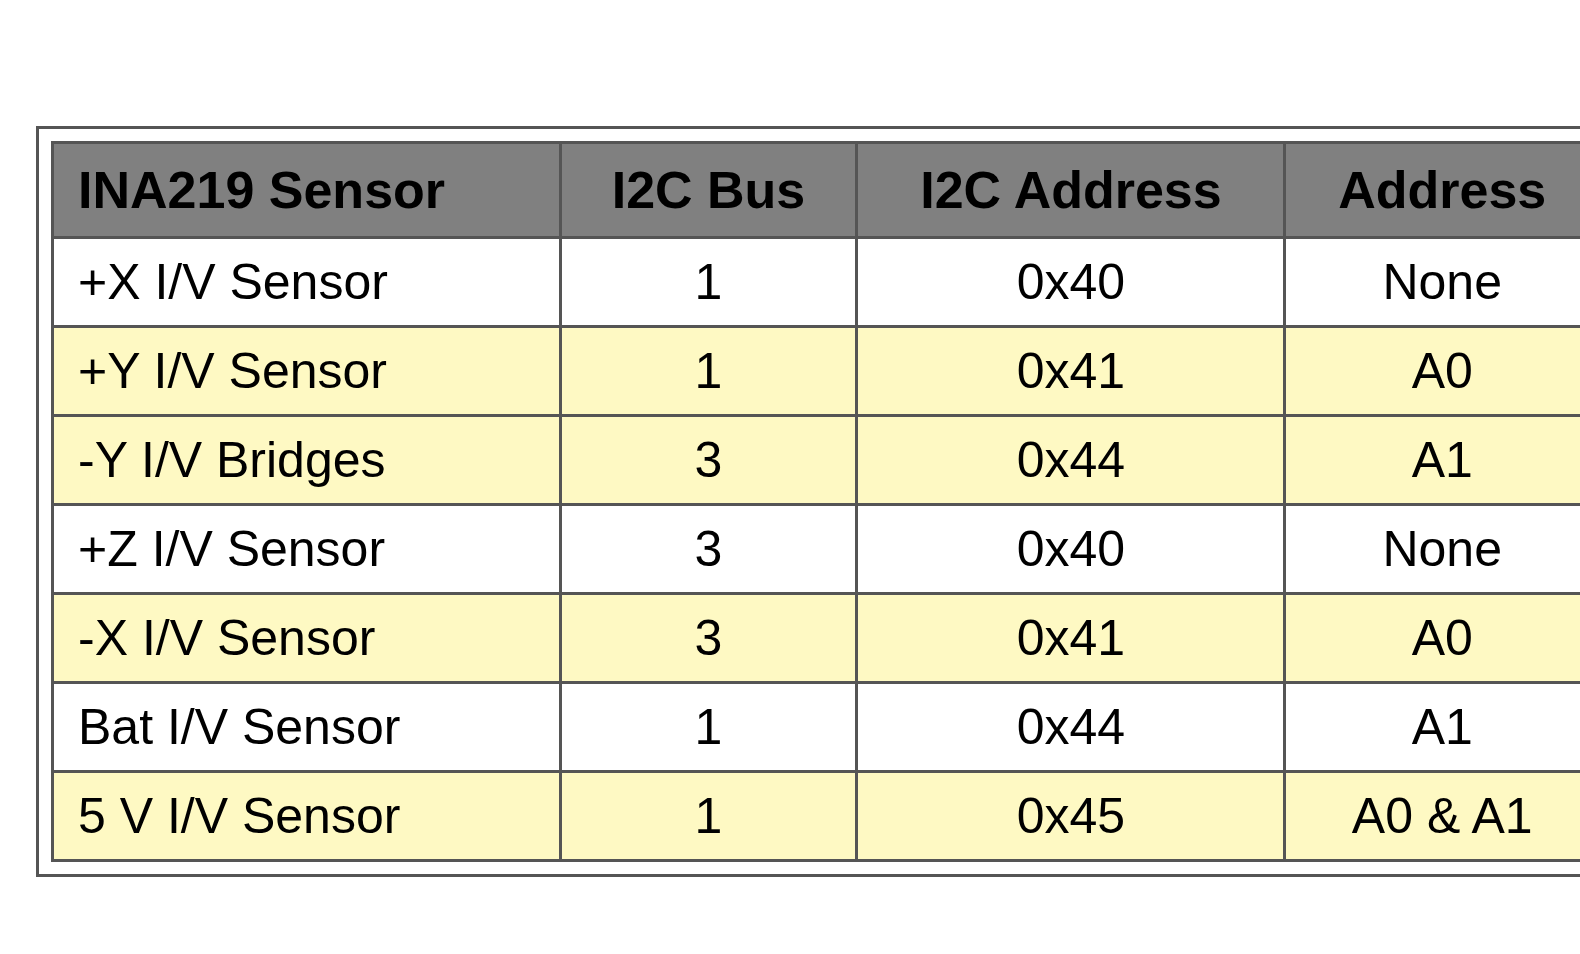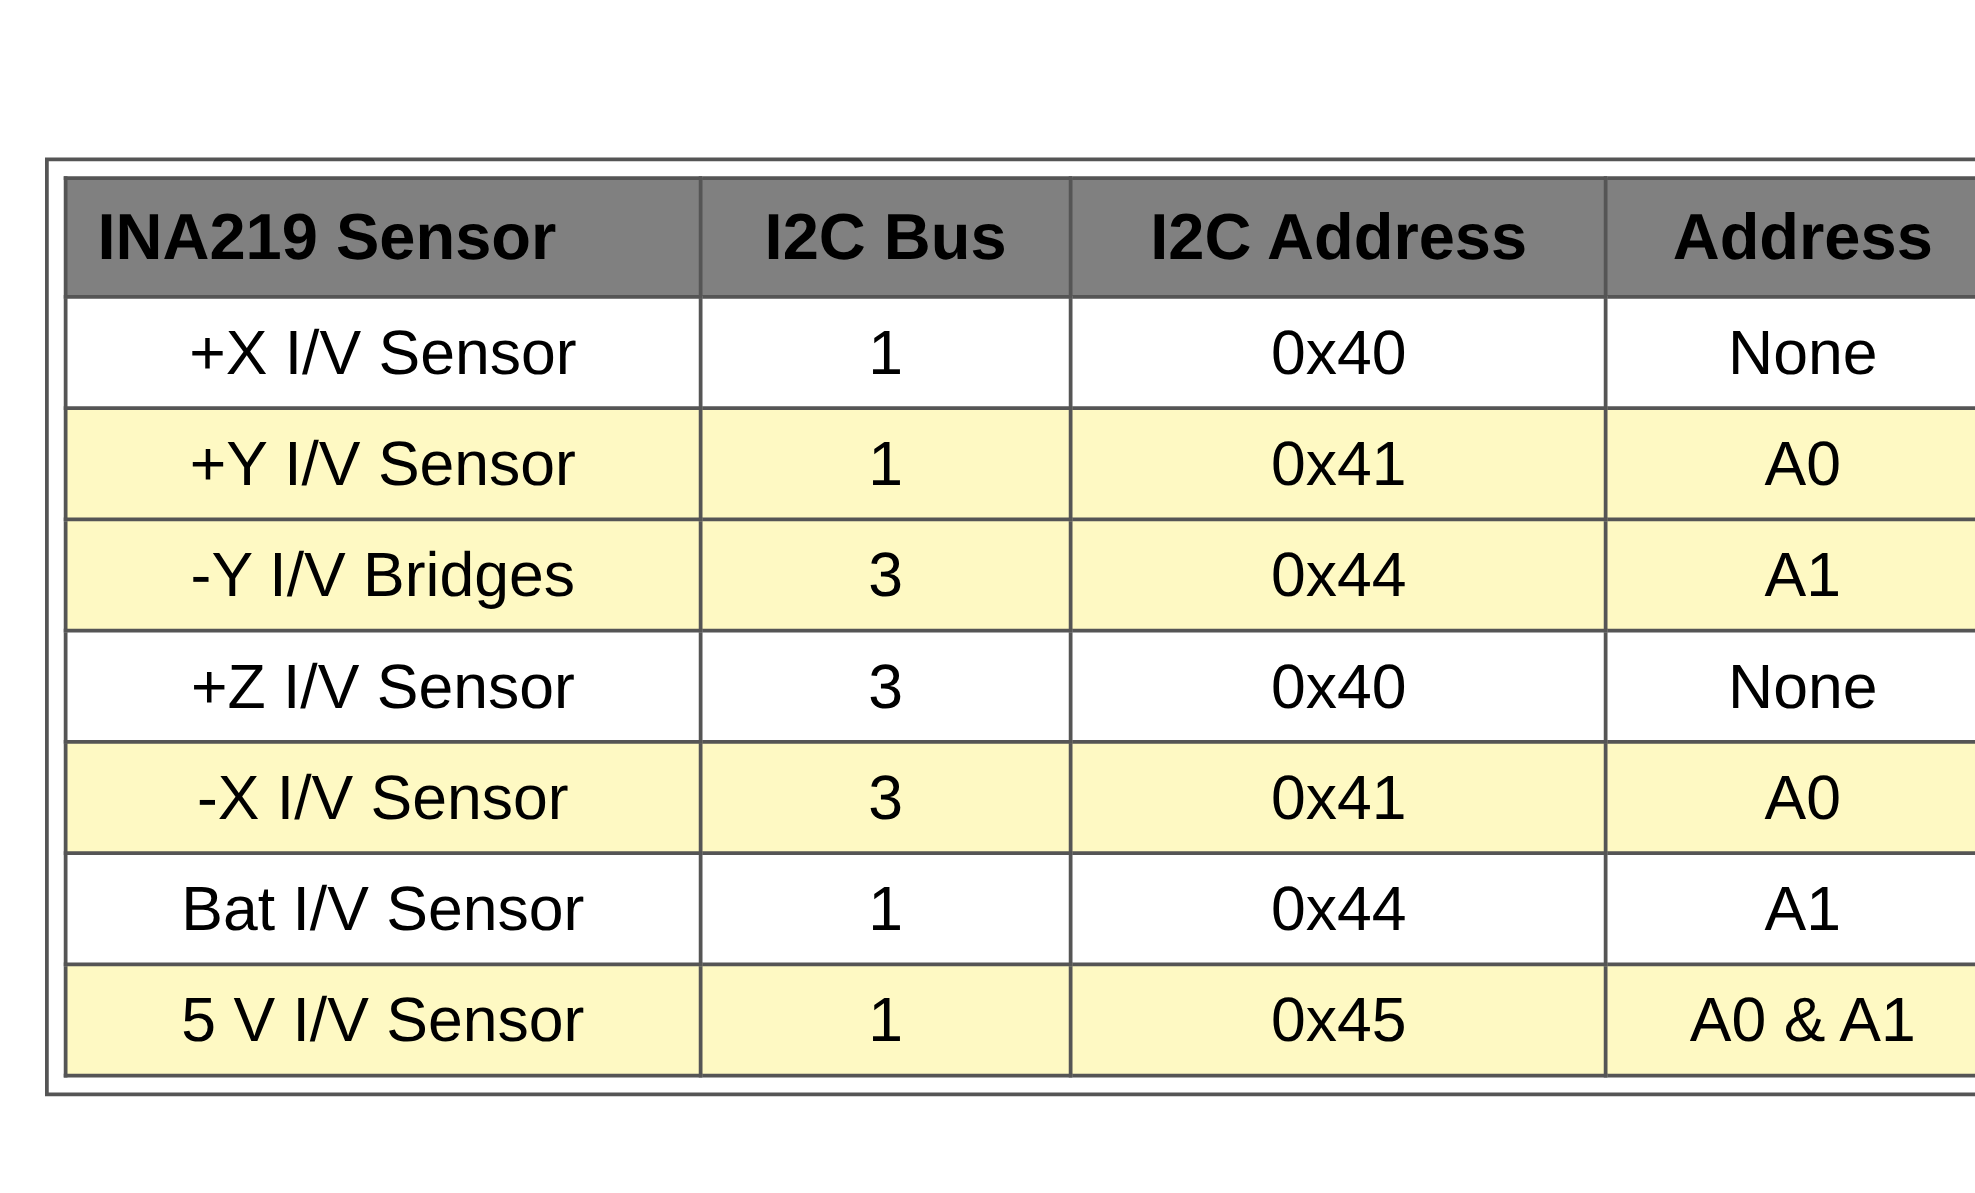--- a/index.html
+++ b/index.html
@@ -44,21 +44,21 @@
 
     tbody tr td {
       font-size: 50px;
       font-weight: normal;
       padding: 14px 24px;
       border: 3px solid #555555;
       text-align: center;
     }
 
     tbody tr td:first-child {
-      text-align: center;
+      text-align: left;
     }
 
     
     tbody tr.row-white {
       background-color: #ffffff;
     }
 
     tbody tr.row-gray {
       background-color: #fef9c3;
     }

